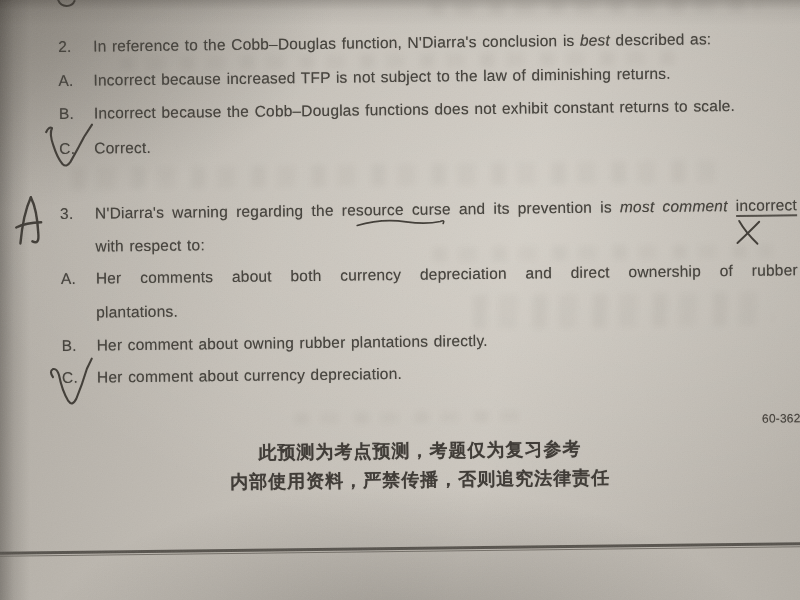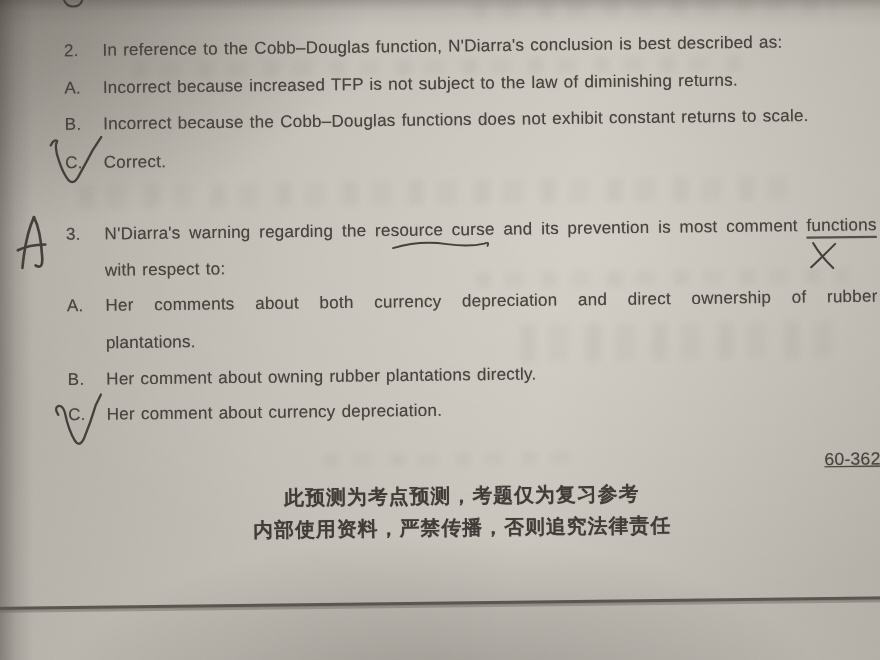--- a/index.html
+++ b/index.html
@@ -20,23 +20,23 @@
     transform-origin:60px 40px;
     color:#43403a;
     font-size:15.5px;line-height:20px;
     letter-spacing:.2px;word-spacing:1px;
     text-shadow:0 0 .7px rgba(67,64,58,.55);
   }
   .row{position:absolute;left:0;width:800px;}
   .lbl{position:absolute;left:58px;top:0;}
   .txt{position:absolute;left:93px;top:0;width:702px;}
   .just{text-align:justify;text-align-last:justify;}
-  .em{}
+  .em{font-style:italic;}
   .u{border-bottom:2px solid rgba(60,56,50,.85);padding-bottom:1px;}
-  .code{position:absolute;right:4px;top:417px;font-size:16px;color:#45413b;text-decoration:underline;}
+  .code{position:absolute;right:4px;top:417px;font-size:12px;color:#45413b;}
   .footer{position:absolute;left:30px;right:0;top:441px;text-align:center;
     font-size:18px;line-height:28.5px;font-weight:bold;color:#3c3833;letter-spacing:1px;}
   .rule{position:absolute;left:-12px;right:-12px;top:551px;filter:blur(.4px);}
   .rule-a{height:2.5px;background:#56524c;border-radius:2px;}
   .rule-b{height:1.4px;background:#66615a;margin-top:1.2px;border-radius:2px;opacity:.85;}
   .mark{position:absolute;overflow:visible;}
   .mark path{fill:none;stroke:#3f3b35;stroke-linecap:round;stroke-linejoin:round;}
   .ghost{position:absolute;filter:blur(3px);opacity:.07;pointer-events:none;
     background:repeating-linear-gradient(92deg, rgba(70,64,56,.7) 0 14px, transparent 14px 26px,
       rgba(70,64,56,.5) 26px 44px, transparent 44px 60px);}
@@ -81,21 +81,21 @@
     </svg>
 
     <svg class="mark" style="left:8px;top:190px" width="44" height="60" viewBox="0 0 44 60">
       <path d="M10 53 Q13 24 21 7" stroke-width="2.4"></path>
       <path d="M21 7 Q27 19 28 43 Q29 55 22 51" stroke-width="2.4"></path>
       <path d="M6 37 Q16 32 31 32" stroke-width="2.4"></path>
     </svg>
 
     <div class="row" style="top:204px">
       <span class="lbl">3.</span>
-      <span class="txt just"><span>N'Diarra's warning regarding the </span><span>resource curse</span><span> and its prevention is </span><span class="em">most comment</span><span> </span><span class="u">functions</span></span>
+      <span class="txt just"><span>N'Diarra's warning regarding the </span><span>resource curse</span><span> and its prevention is </span><span class="em">most comment</span><span> </span><span class="u">incorrect</span></span>
     </div>
     <div class="row" style="top:237px">
       <span class="txt">with respect to:</span>
     </div>
 
     <svg class="mark" style="left:352px;top:218px" width="98" height="14" viewBox="0 0 98 14">
       <path d="M3 11 Q28 4 52 8 Q72 11 86 8 Q91 6 89 10" stroke-width="1.7"></path>
     </svg>
 
     <svg class="mark" style="left:731px;top:226px" width="34" height="28" viewBox="0 0 34 28">

